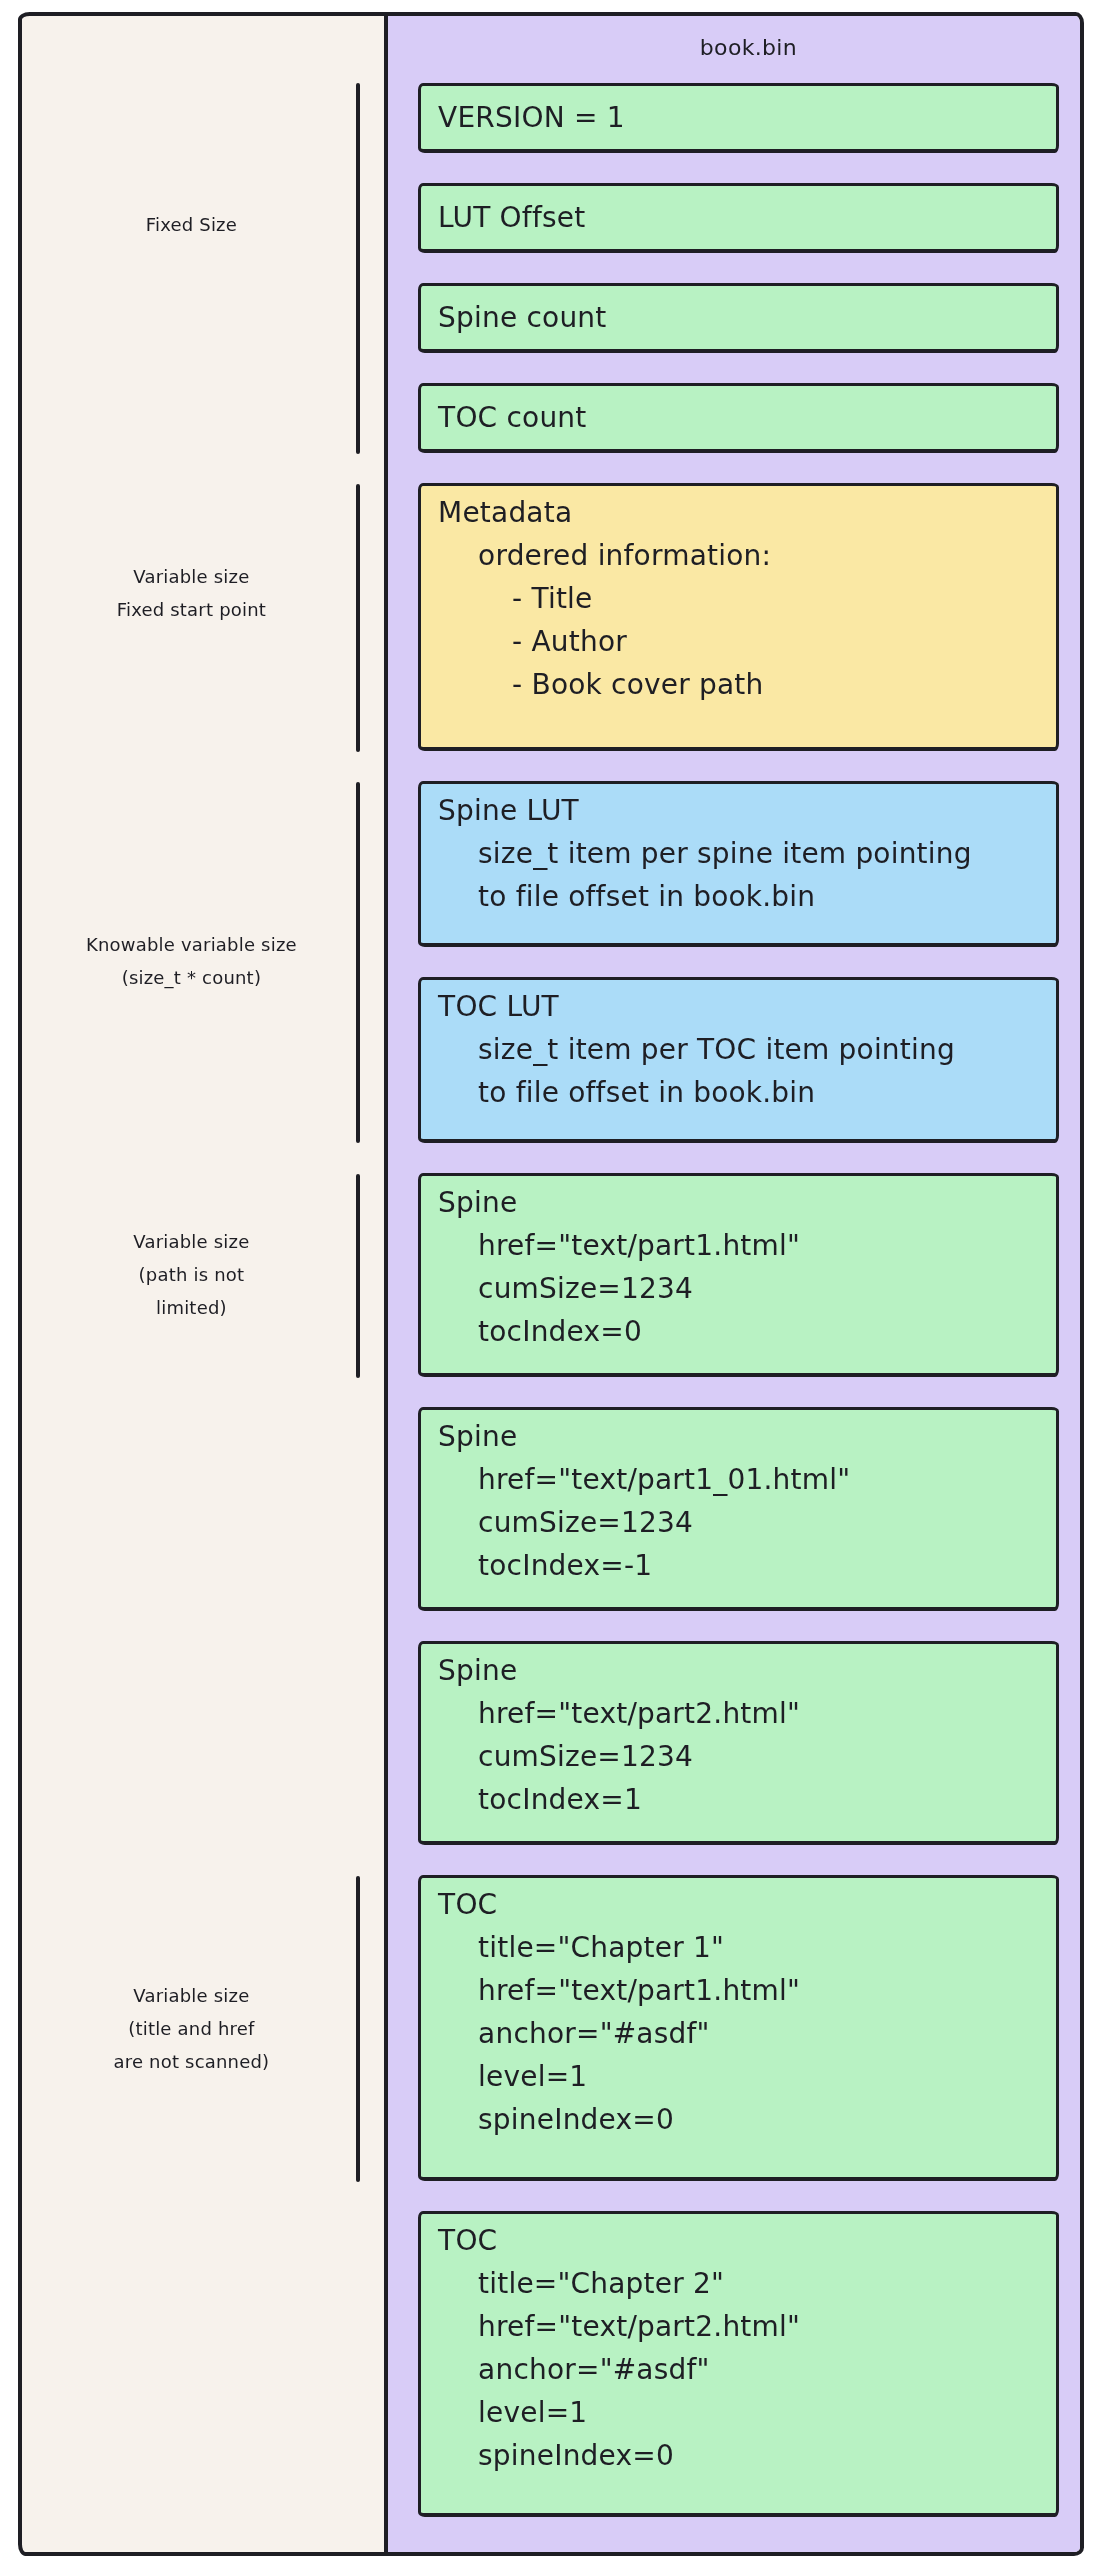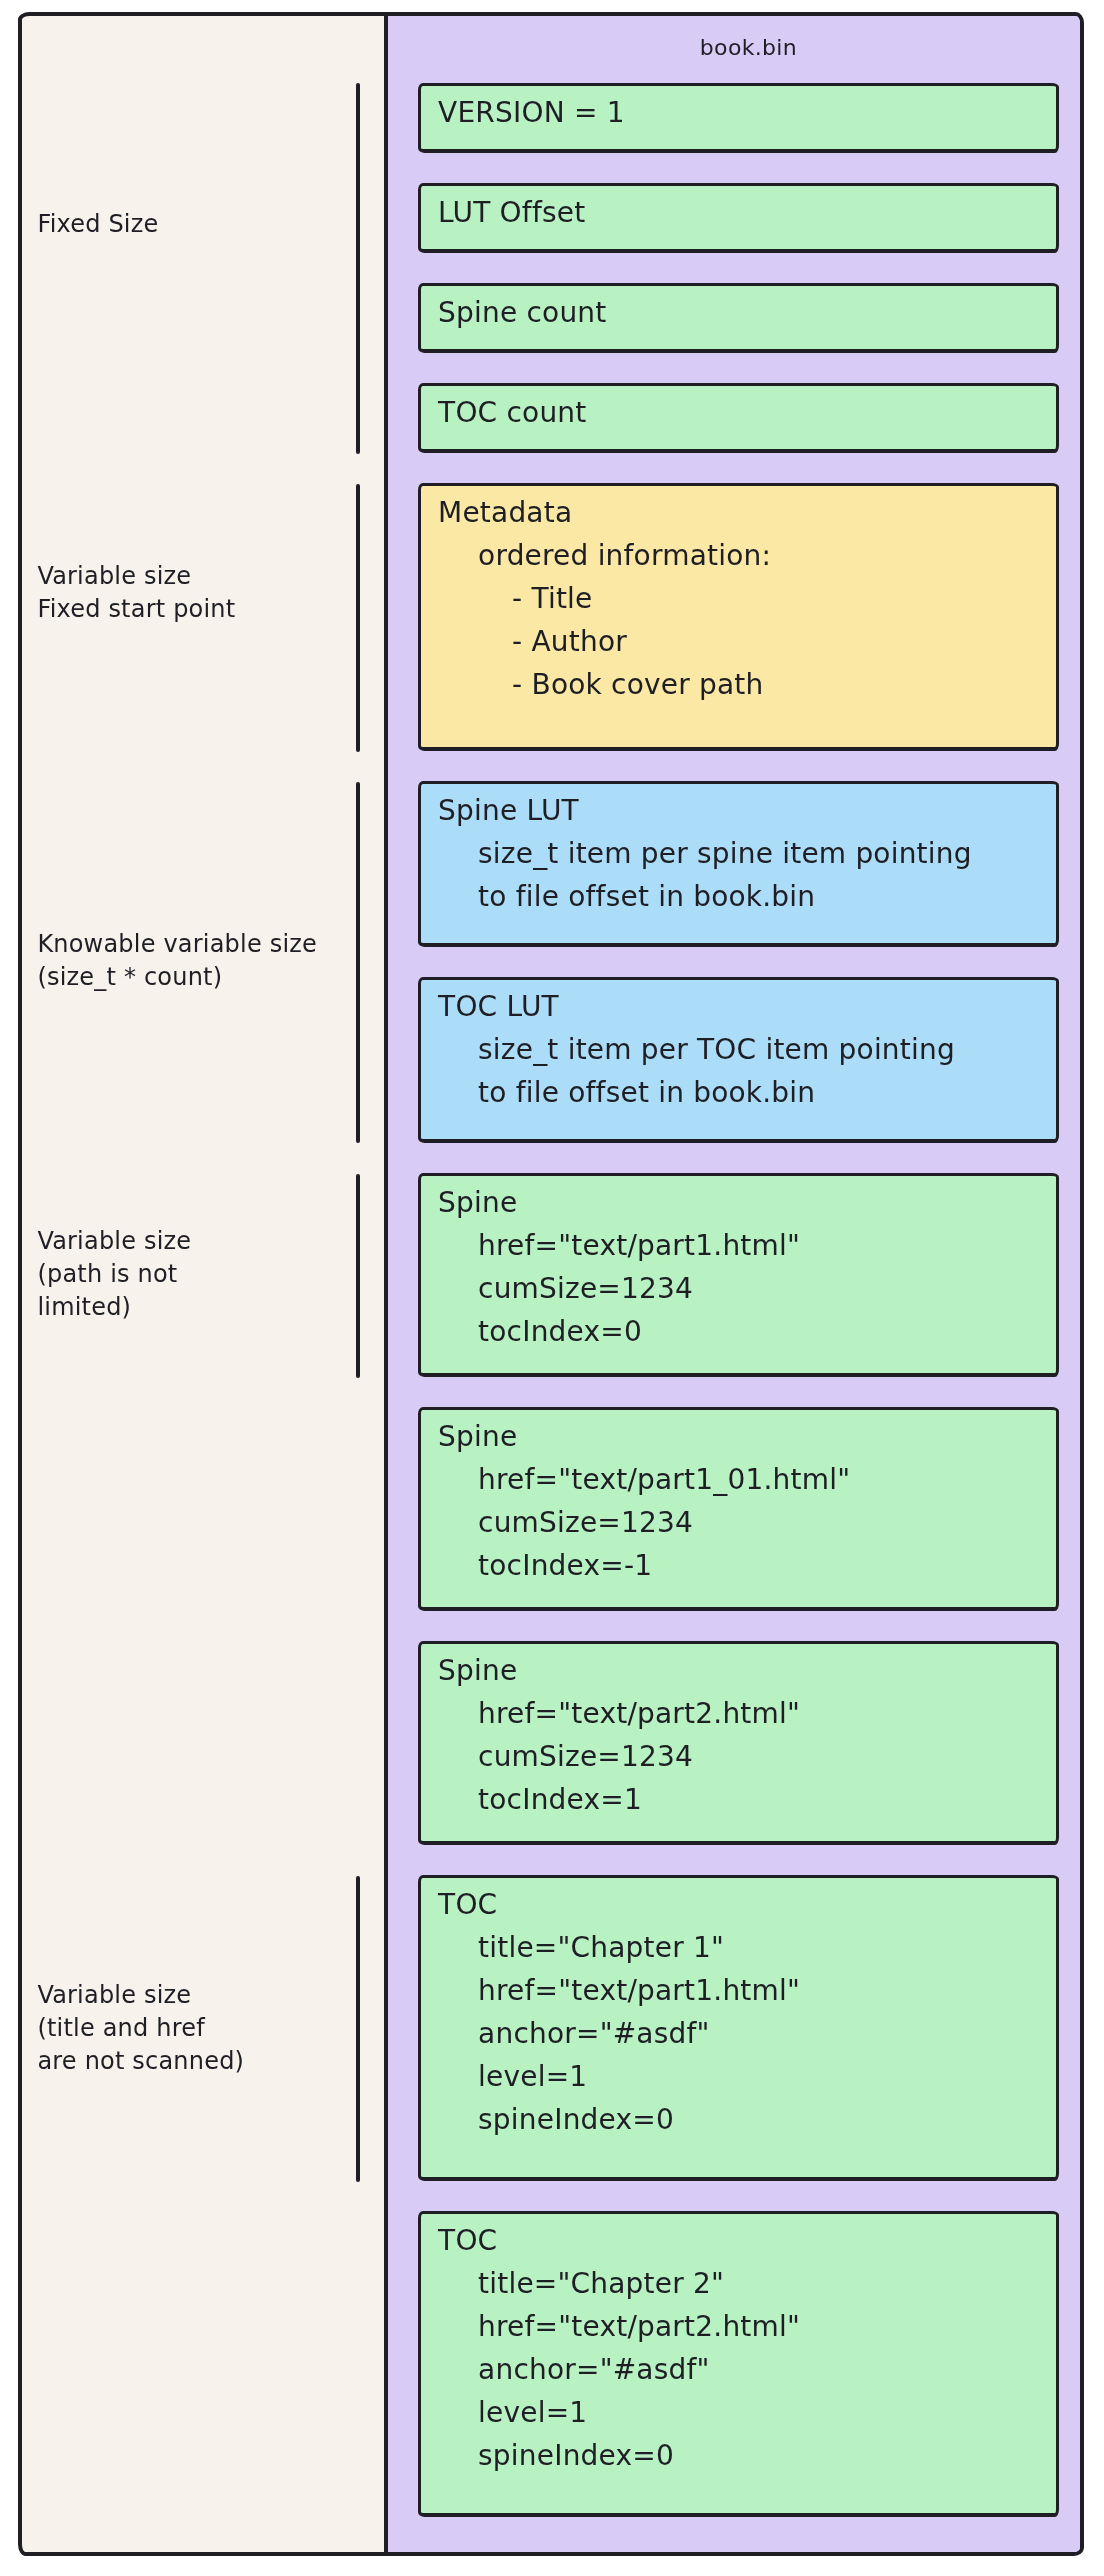--- a/index.html
+++ b/index.html
@@ -30,21 +30,22 @@
     background: var(--cream);
     display: flex;
     overflow: hidden;
   }
 
   
   .left-panel { position: relative; width: 362px; flex: none; }
 
   .slabel {
     position: absolute; left: 15px; width: 308px;
-    font-size: 24px; line-height: 33px;
+    text-align: center;
+    font-size: 18px; line-height: 33px;
     letter-spacing: 0.2px;
     white-space: nowrap;
   }
   .sbracket {
     position: absolute; left: 334px; width: 3.3px;
     background: var(--stroke);
     border-radius: 2.5px;
   }
   .slabel.s0 { top: 192px; }
   .sbracket.s0 { top: 67px;   height: 371px; }
@@ -83,21 +84,21 @@
     border-bottom-width: 4.2px;
     border-radius: 5px 7.5px 4.2px 6.7px / 6.7px 4.2px 7.5px 5px;
     padding: 5px 15px 5px 16.7px;
     font-size: 28px; line-height: 43px;
     letter-spacing: 0.2px;
     overflow: hidden;
   }
   .box.c-green  { background: var(--green); }
   .box.c-blue   { background: var(--blue); }
   .box.c-yellow { background: var(--yellow); }
-  .box.k-field  { height: 70px; display: flex; flex-direction: column; justify-content: flex-start; }
+  .box.k-field  { height: 70px; display: flex; flex-direction: column; justify-content: center; }
   .box.k-metadata { height: 268px; }
   .box.k-lut    { height: 166px; }
   .box.k-spine  { height: 204px; }
   .box.k-toc    { height: 306px; }
   .line { white-space: nowrap; }
   .line.i1 { padding-left: 40px; }
   .line.i2 { padding-left: 74px; }
 </style>
 </head>
 <body>

